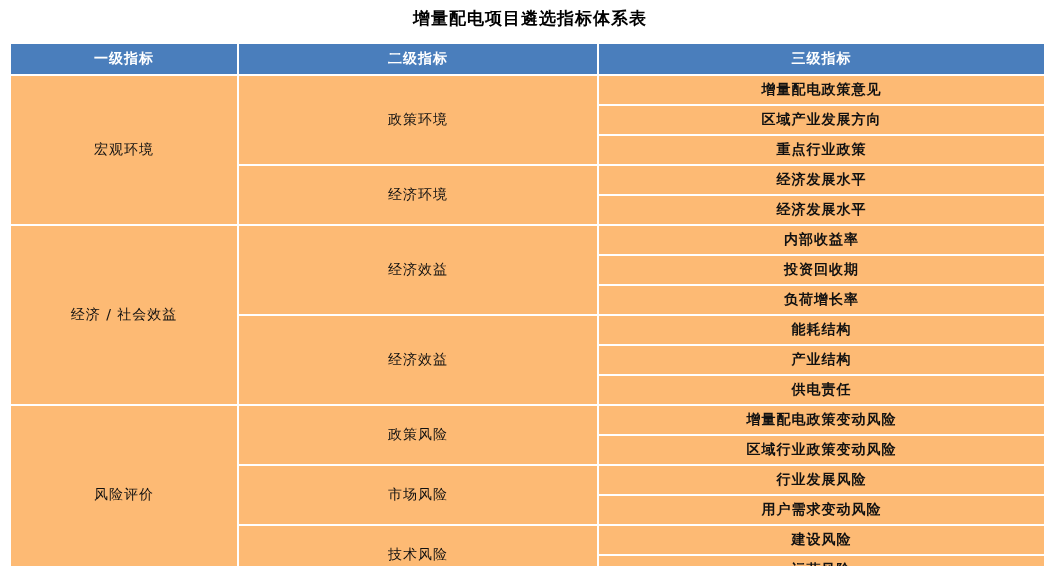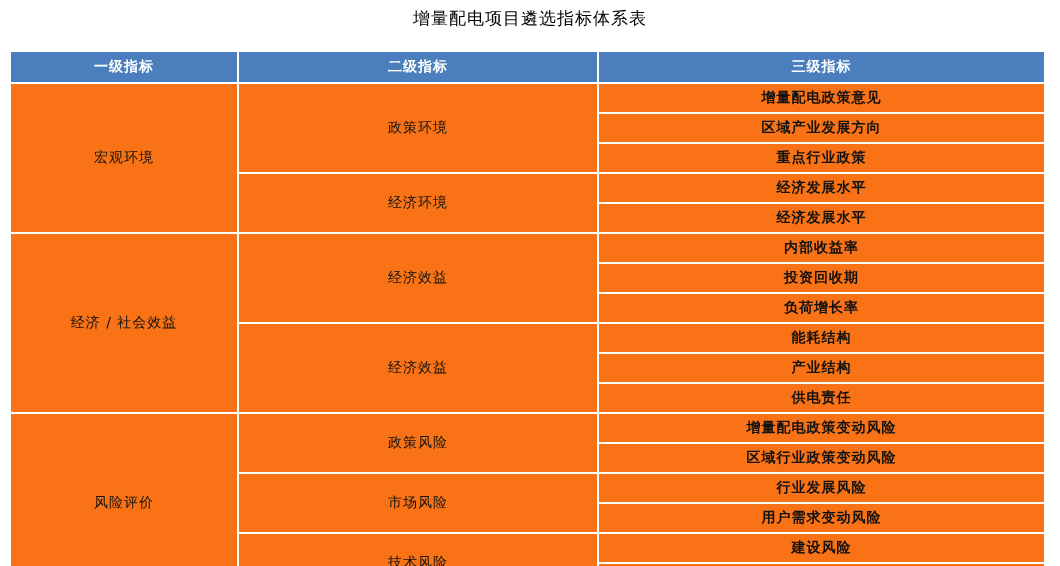--- a/index.html
+++ b/index.html
@@ -11,24 +11,24 @@
   .page {
     position: relative;
     width: 1060px;
     height: 566px;
     background: #ffffff;
     overflow: hidden;
   }
   .doc-title {
     text-align: center;
     font-size: 17px;
-    font-weight: normal;
+    font-weight: bold;
     color: #000000;
     padding-top: 7px;
-    margin: 0 0 20px 0;
+    margin: 0 0 12px 0;
     letter-spacing: 1px;
   }
   table.indicator-table {
     border-collapse: separate;
     border-spacing: 2px;
     width: 1037px;
     margin-left: 9px;
     table-layout: fixed;
   }
   table.indicator-table col.c1 { width: 226px; }
@@ -39,21 +39,21 @@
     color: #ffffff;
     font-size: 14px;
     font-weight: bold;
     height: 28px;
     text-align: center;
     vertical-align: middle;
     letter-spacing: 1px;
     margin-left: 38px;
   }
   table.indicator-table td {
-    background: #f97316;
+    background: #fdba74;
     color: #111111;
     font-size: 14px;
     height: 26px;
     text-align: center;
     vertical-align: middle;
     letter-spacing: 1px;
   }
   table.indicator-table td.leaf {
     font-weight: bold;
   }

